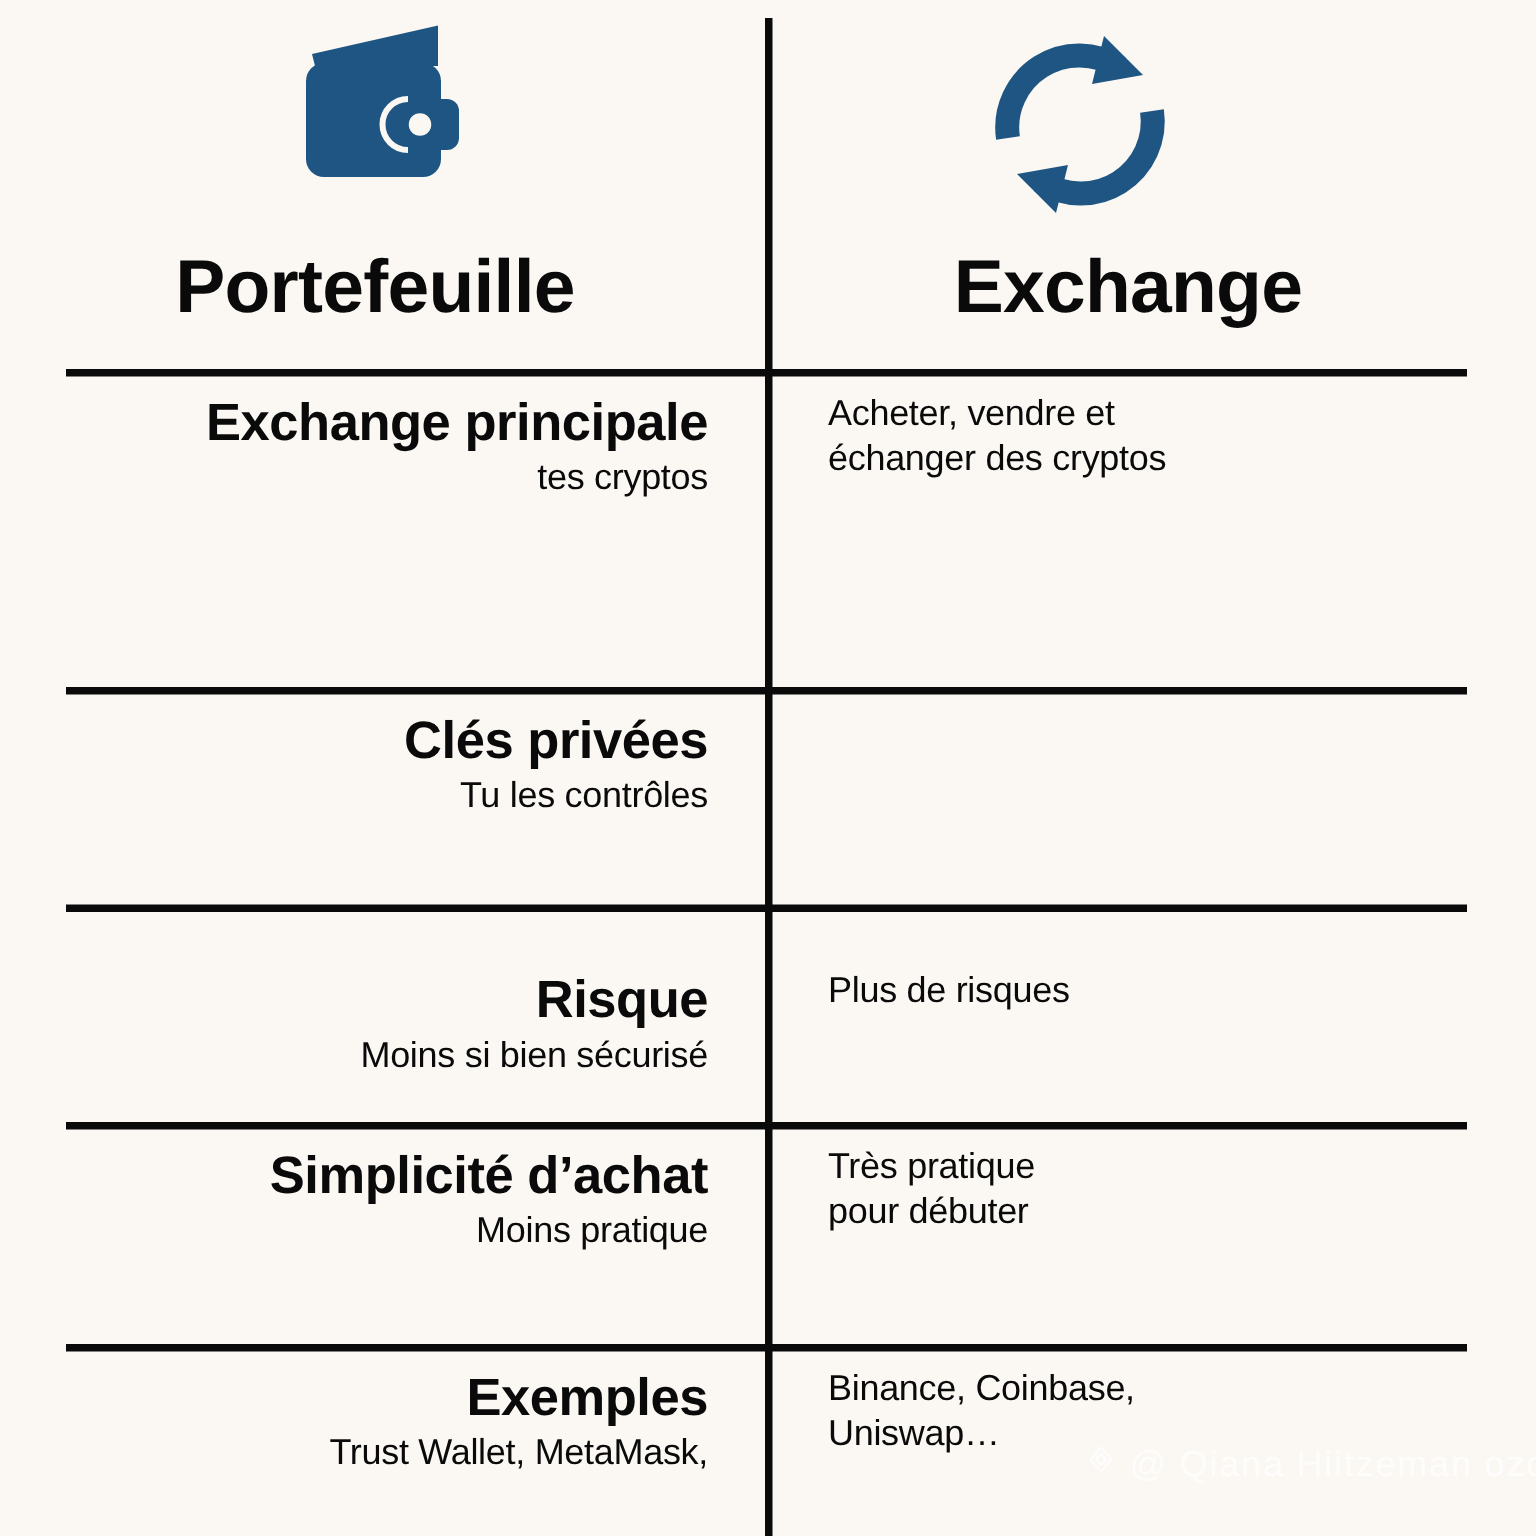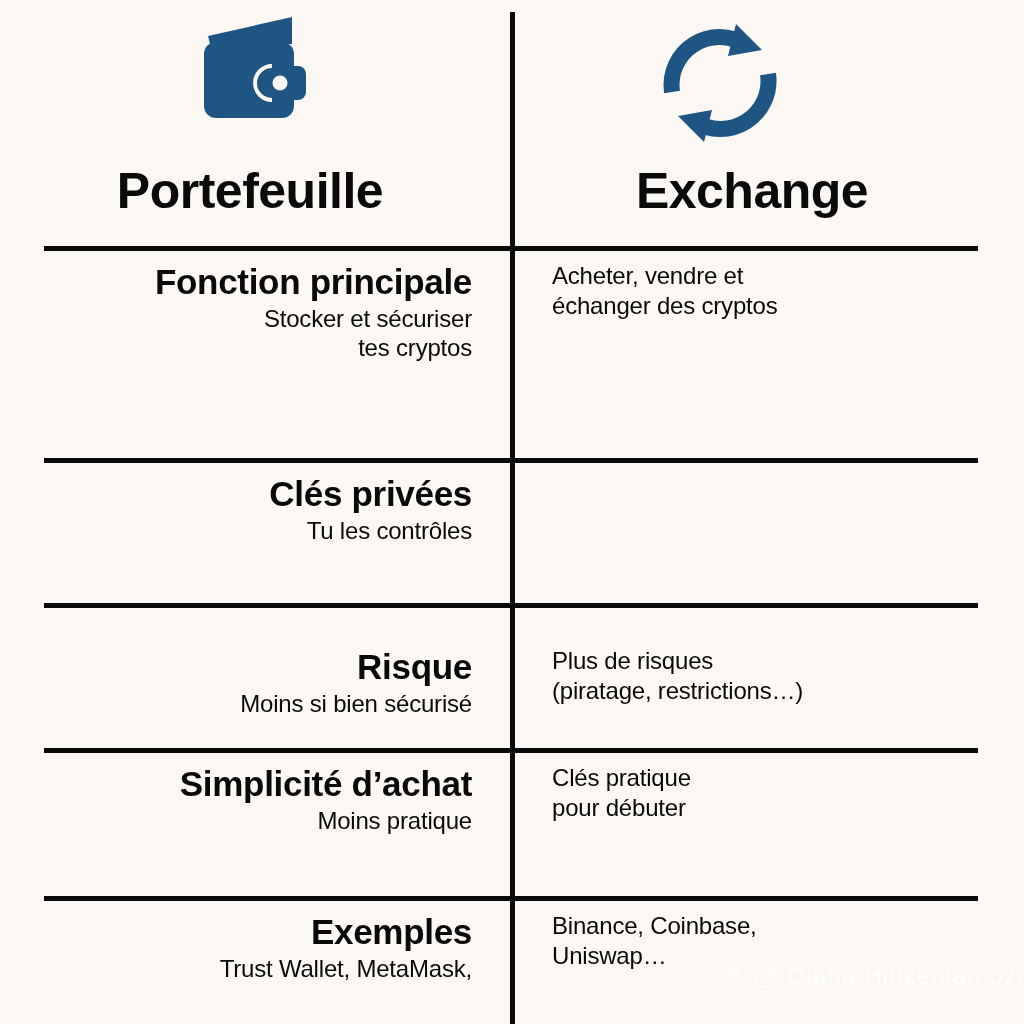--- a/index.html
+++ b/index.html
@@ -191,23 +191,22 @@
 
   <div class="h-rule r0"></div>
   <div class="h-rule r1"></div>
   <div class="h-rule r2"></div>
   <div class="h-rule r3"></div>
   <div class="h-rule r4"></div>
   <div class="v-divider"></div>
 
   <div class="row row0">
     <div class="cell left">
-      <p class="cell-label">Fonction principale</p>
-      <p class="cell-text">
-        <span class="ln">Stocker et sécuriser</span>
+      <p class="cell-label">Exchange principale</p>
+      <p class="cell-text">
         <span class="ln">tes cryptos</span>
       </p>
     </div>
     <div class="cell right">
       <p class="cell-text">
         <span class="ln">Acheter, vendre et</span>
         <span class="ln">échanger des cryptos</span>
       </p>
     </div>
   </div>
@@ -224,35 +223,34 @@
   <div class="row row2">
     <div class="cell left">
       <p class="cell-label">Risque</p>
       <p class="cell-text">
         <span class="ln">Moins si bien sécurisé</span>
       </p>
     </div>
     <div class="cell right">
       <p class="cell-text">
         <span class="ln">Plus de risques</span>
-        <span class="ln">(piratage, restrictions…)</span>
       </p>
     </div>
   </div>
 
   <div class="row row3">
     <div class="cell left">
       <p class="cell-label">Simplicité d’achat</p>
       <p class="cell-text">
         <span class="ln">Moins pratique</span>
       </p>
     </div>
     <div class="cell right">
       <p class="cell-text">
-        <span class="ln">Clés pratique</span>
+        <span class="ln">Très pratique</span>
         <span class="ln">pour débuter</span>
       </p>
     </div>
   </div>
 
   <div class="row row4">
     <div class="cell left">
       <p class="cell-label">Exemples</p>
       <p class="cell-text">
         <span class="ln">Trust Wallet, MetaMask,</span>

